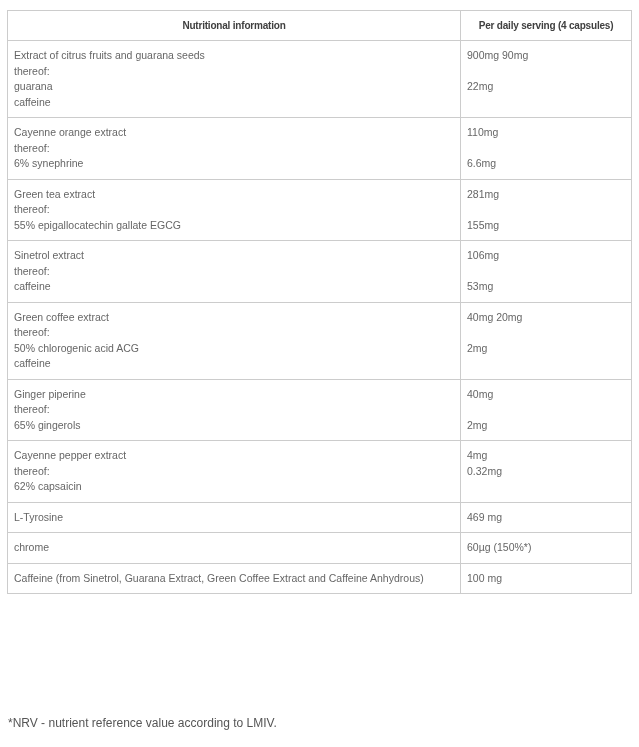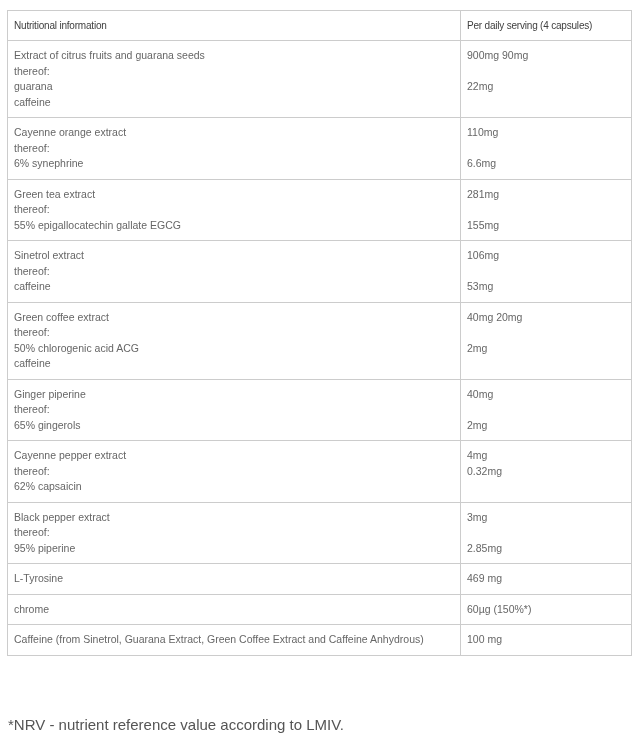--- a/index.html
+++ b/index.html
@@ -28,37 +28,38 @@
   .nutrition-table th,
   .nutrition-table td {
     border: 1px solid #cccccc;
     vertical-align: top;
     padding: 7px 6px;
     text-align: left;
   }
   .nutrition-table th {
     font-size: 10px;
     letter-spacing: -0.2px;
-    font-weight: normal;
+    font-weight: bold;
     color: #404040;
     white-space: nowrap;
     line-height: 15px;
+    text-align: center;
   }
   .line {
     font-size: 10.5px;
     line-height: 15.5px;
     min-height: 15.5px;
     color: #666666;
     white-space: nowrap;
   }
   .footnote {
     position: absolute;
     left: 8px;
     top: 716px;
-    font-size: 15px;
+    font-size: 12px;
     color: #555555;
   }
 </style>
 </head>
 <body>
 
 <div class="page">
 
   <table class="nutrition-table">
     <colgroup>
@@ -160,32 +161,20 @@
         <div class="line">thereof:</div>
         <div class="line">62% capsaicin</div>
       </td>
       <td>
         <div class="line">4mg</div>
         <div class="line">0.32mg</div>
         <div class="line"></div>
       </td>
     </tr>
 
-    <tr>
-      <td>
-        <div class="line">Black pepper extract</div>
-        <div class="line">thereof:</div>
-        <div class="line">95% piperine</div>
-      </td>
-      <td>
-        <div class="line">3mg</div>
-        <div class="line"></div>
-        <div class="line">2.85mg</div>
-      </td>
-    </tr>
 
     <tr>
       <td>
         <div class="line">L-Tyrosine</div>
       </td>
       <td>
         <div class="line">469 mg</div>
       </td>
     </tr>
 

